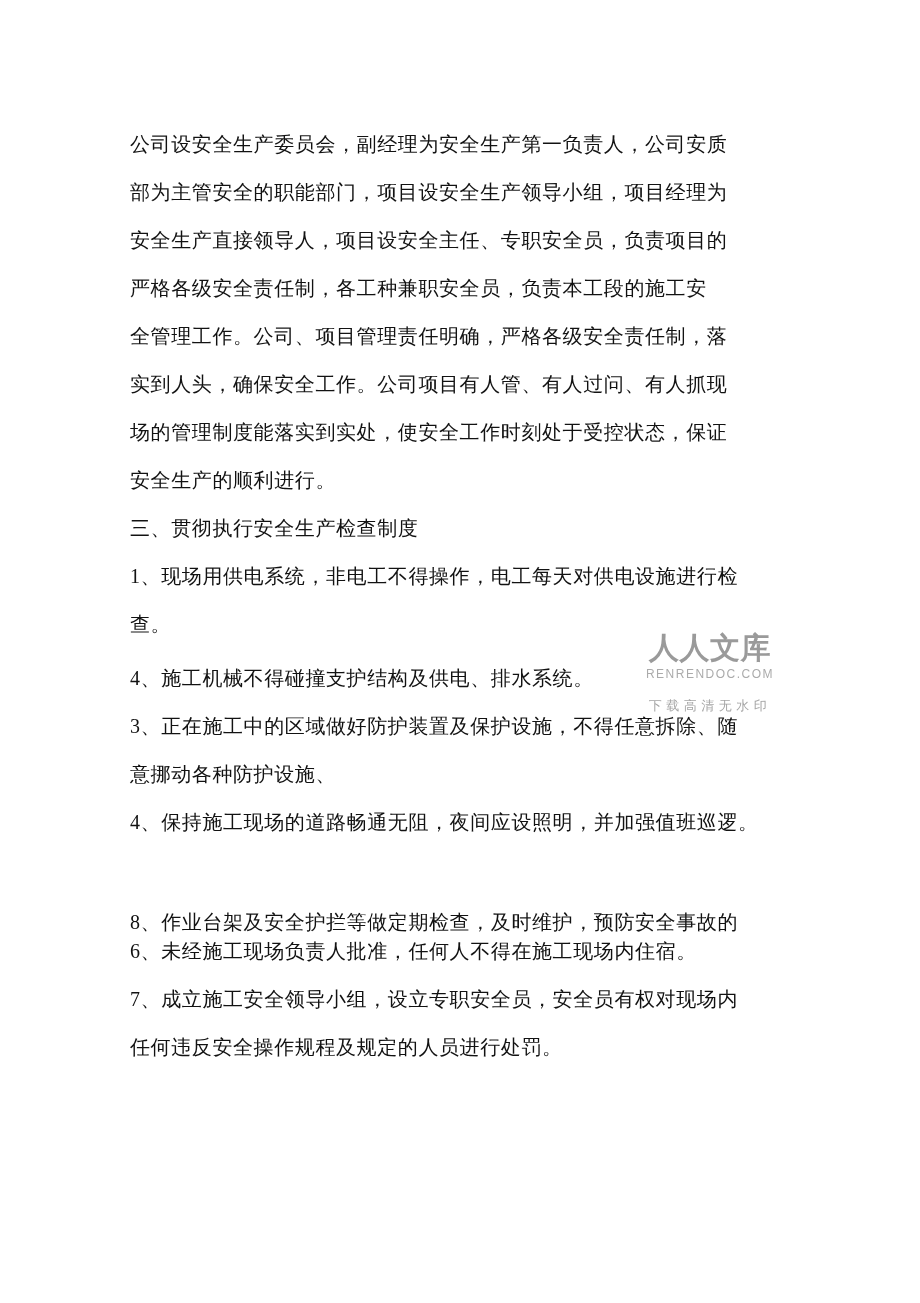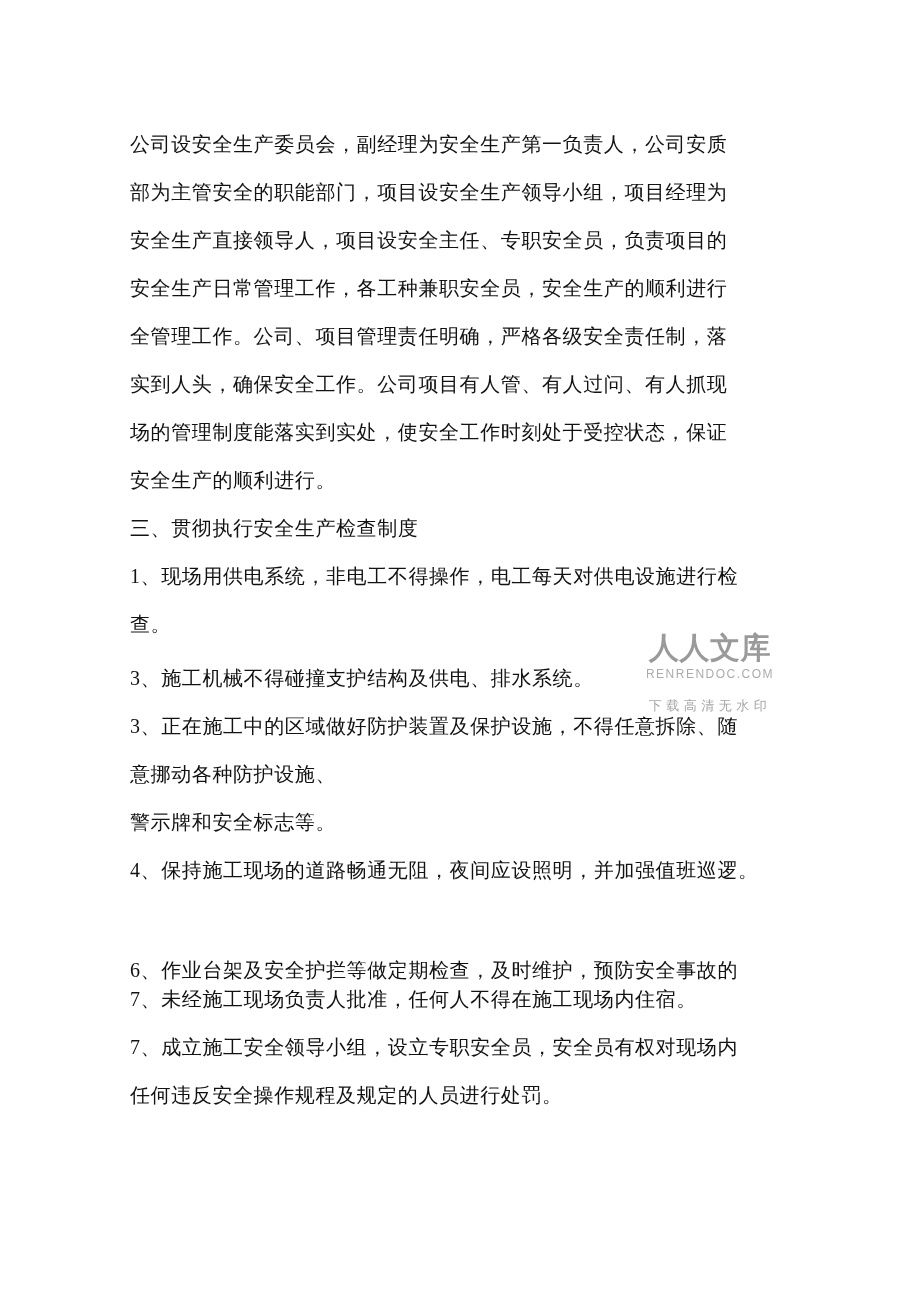--- a/index.html
+++ b/index.html
@@ -84,35 +84,34 @@
 </style>
 </head>
 <body>
 
 <div class="doc-page">
 
   <div class="doc-body">
     <p class="doc-line">公司设安全生产委员会，副经理为安全生产第一负责人，公司安质</p>
     <p class="doc-line">部为主管安全的职能部门，项目设安全生产领导小组，项目经理为</p>
     <p class="doc-line">安全生产直接领导人，项目设安全主任、专职安全员，负责项目的</p>
-    <p class="doc-line">安全生产日常管理工作，各工种兼职安全员，安全生产的顺利进行</p>
+    <p class="doc-line">严格各级安全责任制，各工种兼职安全员，负责本工段的施工安</p>
     <p class="doc-line">全管理工作。公司、项目管理责任明确，严格各级安全责任制，落</p>
     <p class="doc-line">实到人头，确保安全工作。公司项目有人管、有人过问、有人抓现</p>
     <p class="doc-line">场的管理制度能落实到实处，使安全工作时刻处于受控状态，保证</p>
     <p class="doc-line">安全生产的顺利进行。</p>
     <p class="doc-line">三、贯彻执行安全生产检查制度</p>
     <p class="doc-line">1、现场用供电系统，非电工不得操作，电工每天对供电设施进行检</p>
     <p class="doc-line">查。</p>
-    <p class="doc-line gap-sm">3、施工机械不得碰撞支护结构及供电、排水系统。</p>
+    <p class="doc-line gap-sm">4、施工机械不得碰撞支护结构及供电、排水系统。</p>
     <p class="doc-line">3、正在施工中的区域做好防护装置及保护设施，不得任意拆除、随</p>
     <p class="doc-line">意挪动各种防护设施、</p>
-    <p class="doc-line">警示牌和安全标志等。</p>
     <p class="doc-line">4、保持施工现场的道路畅通无阻，夜间应设照明，并加强值班巡逻。</p>
-    <p class="doc-line gap-lg">6、作业台架及安全护拦等做定期检查，及时维护，预防安全事故的</p>
-    <p class="doc-line tight">7、未经施工现场负责人批准，任何人不得在施工现场内住宿。</p>
+    <p class="doc-line gap-lg">8、作业台架及安全护拦等做定期检查，及时维护，预防安全事故的</p>
+    <p class="doc-line tight">6、未经施工现场负责人批准，任何人不得在施工现场内住宿。</p>
     <p class="doc-line">7、成立施工安全领导小组，设立专职安全员，安全员有权对现场内</p>
     <p class="doc-line">任何违反安全操作规程及规定的人员进行处罚。</p>
   </div>
 
   <div class="watermark">
     <div class="wm-title">人人文库</div>
     <div class="wm-domain">RENRENDOC.COM</div>
     <div class="wm-tagline">下载高清无水印</div>
   </div>
 

